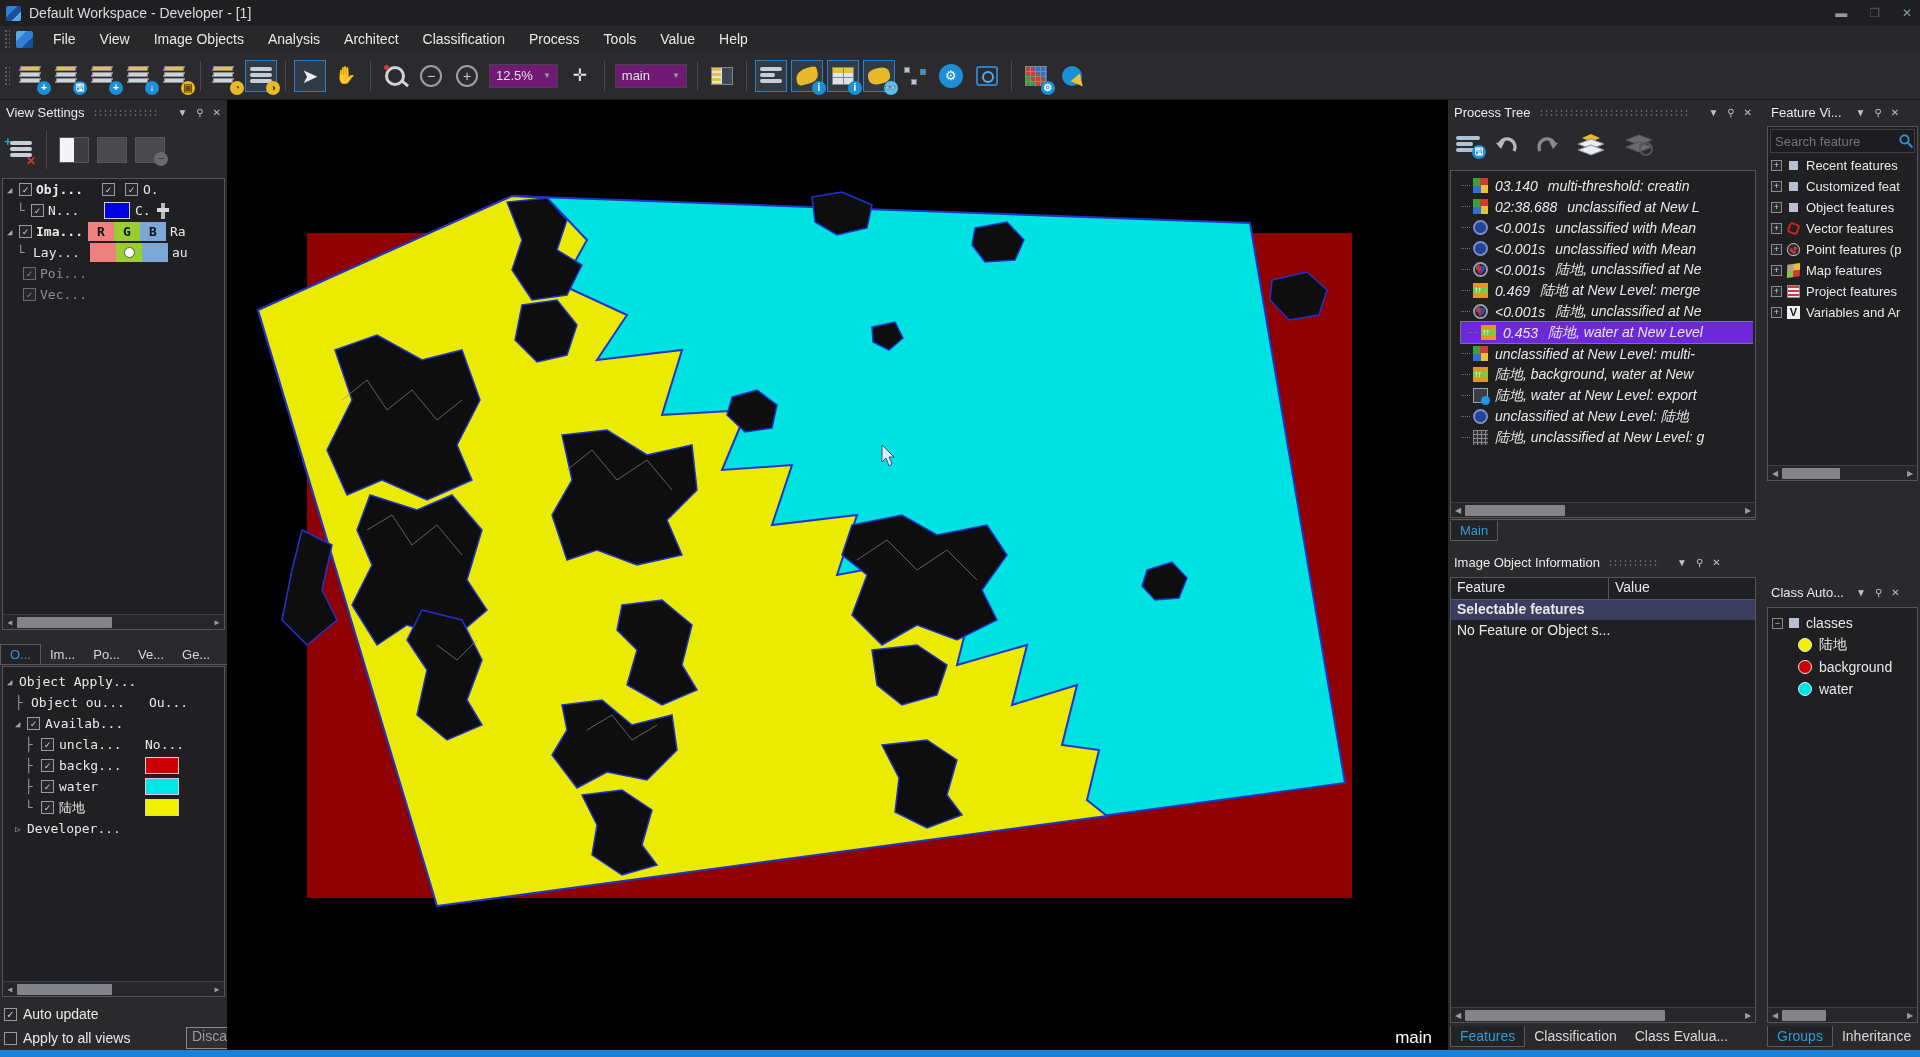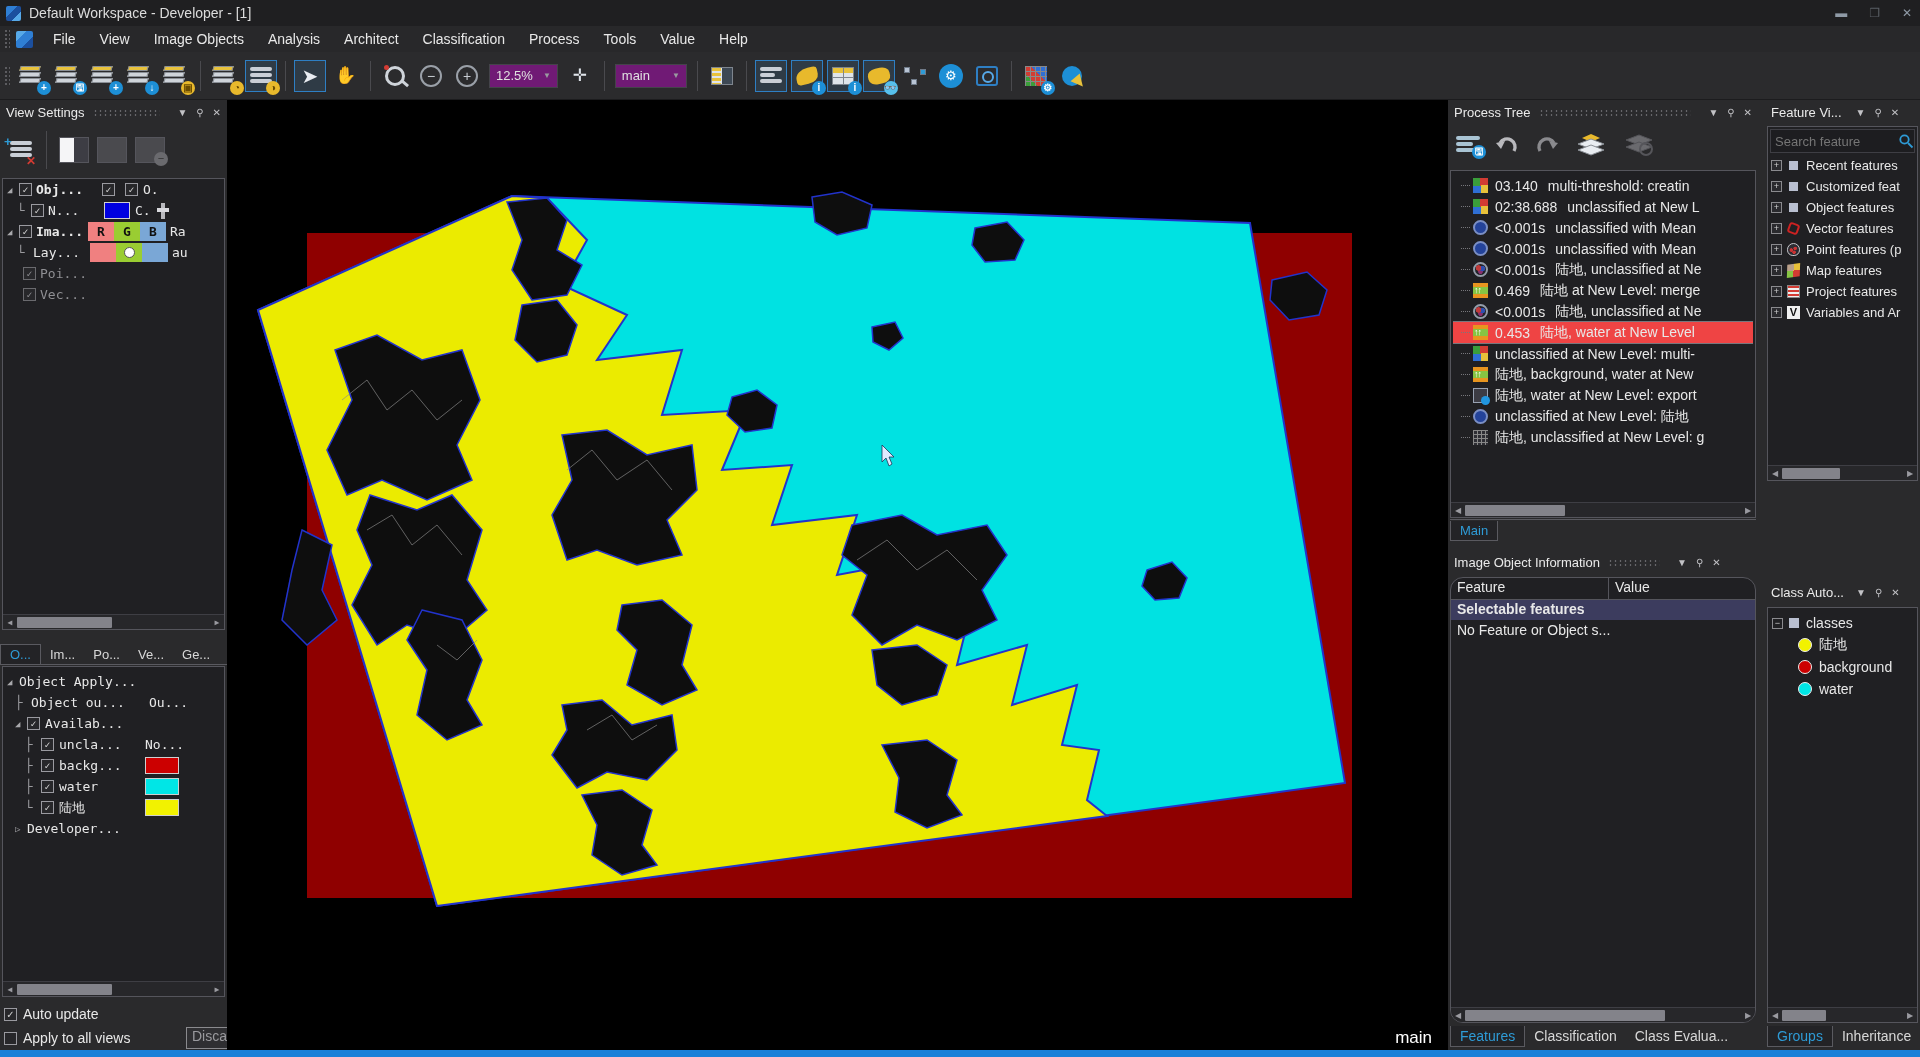--- a/index.html
+++ b/index.html
@@ -109,41 +109,41 @@
   .sliderg::after { content:""; position:absolute; left:-4px; top:5px; width:12px; height:4px; background:#d8d8dc; }
   .lf-row { display:flex; align-items:center; height:22px; padding-left:4px; font-size:14px; gap:6px; }
   .discard-btn { position:absolute; left:186px; width:46px; height:22px; border:1px solid #8a8a8e;
     color:#9a9a9e; font-size:14px; padding-left:5px; overflow:hidden; background:#2f2f32; }
   
   #viewer { position:absolute; left:227px; top:100px; width:1221px; bottom:7px; background:#000; overflow:hidden; }
   .viewer-label { position:absolute; right:16px; bottom:2px; color:#fff; font-size:17px; }
   
   #proc-dock { left:1448px; width:310px; background:#2a2a2c; }
   .pt-toolbar { height:42px; display:flex; align-items:center; gap:14px; padding:0 8px; }
-  .pt-rows { position:absolute; inset:4px 2px 16px 2px; overflow:hidden; font-size:14px; }
+  .pt-rows { position:absolute; inset:4px 2px 16px 2px; overflow:hidden; font-size:14px;font-style:italic; }
   .pt-row { display:flex; align-items:center; height:21px; white-space:nowrap; padding-left:8px; }
   .pt-row::before { content:""; width:9px; border-top:1px dotted #77777c; margin-right:3px; flex:none; }
-  .pt-row.sel { background:#ef4444; outline:1px solid #77777e; }
+  .pt-row.sel { background:#6d28d9; outline:1px solid #77777e;margin-left:8px; }
   .pticon { width:15px; height:15px; flex:none; margin-right:7px; position:relative; }
   .ic-multires { background:conic-gradient(#d23b33 0 25%, #e8c13a 0 50%, #2f6fd4 0 75%, #3a9e3a 0); }
   .ic-circle { border-radius:50%; background:#24439a; border:2px solid #7b8fc4; }
   .ic-class { border-radius:50%; border:2px solid #959daa; background:
       radial-gradient(circle at 32% 36%, #c03a3a 0 2.5px, transparent 3px),
       radial-gradient(circle at 68% 42%, #2f4fb0 0 2.5px, transparent 3px),
       radial-gradient(circle at 50% 70%, #8a2f6e 0 2px, transparent 2.5px), #23232a; }
   .ic-merge { background:linear-gradient(180deg,#e8951f 0 4px, #86c443 4px 11px, #e8951f 11px); }
   .ic-merge::after { content:"↑↑"; position:absolute; left:1px; top:0; font-size:9px; line-height:15px;
     letter-spacing:-1px; color:#fff; font-weight:bold; }
   .ic-export { background:#3c3c44; border:1px solid #98a2b2; }
   .ic-export::after { content:""; position:absolute; right:-3px; bottom:-3px; width:9px; height:9px;
     border-radius:50%; background:#2196e0; }
   .ic-grid { background:linear-gradient(#888 1px, transparent 1px) 0 0/4px 4px,
     linear-gradient(90deg,#888 1px, transparent 1px) 0 0/4px 4px, #2e2e34; }
   .pt-time { margin-right:10px; }
-  .ioi-table { font-size:14px;border-radius:13px; }
+  .ioi-table { font-size:14px; }
   .ioi-hrow { display:flex; height:22px; border-bottom:1px solid #55555c; }
   .ioi-hrow div { padding:1px 6px; }
   .ioi-c1 { width:158px; border-right:1px solid #55555c; }
   .ioi-group { height:20px; background:#3c3c5e; font-weight:bold; padding:1px 6px; }
   .ioi-msg { height:20px; padding:2px 6px; }
   
   #feat-dock { left:1765px; width:155px; background:#2a2a2c; }
   .search { height:24px; margin:2px; background:#1d1d20; border:1px solid #3e3e44; display:flex; align-items:center; }
   .search input { flex:1; background:transparent; border:none; outline:none; color:#b9b9bd; font-size:13px;
     padding:0 4px; width:100px; font-family:"Liberation Sans",sans-serif; }

